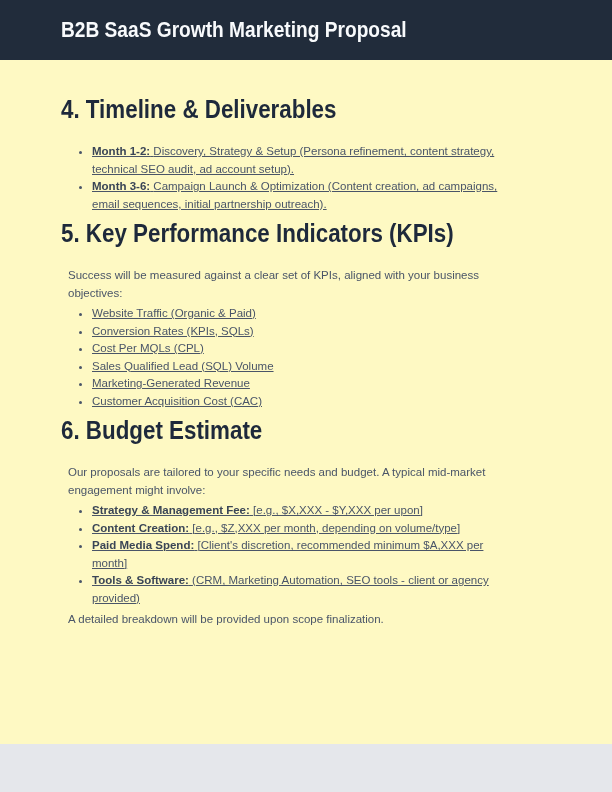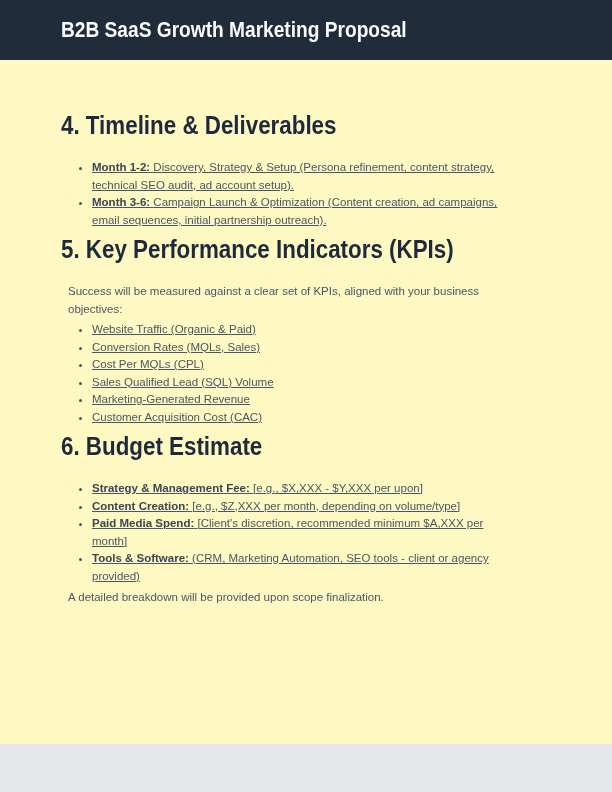--- a/index.html
+++ b/index.html
@@ -11,21 +11,21 @@
   .header {
     position:absolute; top:0; left:0; width:612px; height:60px;
     background:#212c3b; display:flex; align-items:center;
     padding:0 61px; box-sizing:border-box;
   }
   .doc-title {
     margin:0; font-size:22px; font-weight:bold; color:#f8fafc;
     transform:scaleX(0.87); transform-origin:left center; white-space:nowrap;
   }
   .content {
-    position:absolute; top:72px; left:0; width:612px; height:595px;
+    position:absolute; top:56px; left:0; width:612px; height:595px;
     overflow:hidden; padding:38px 30px 0 61px; box-sizing:border-box;
     color:#4a5568; font-size:11.5px; line-height:17.5px;
   }
   .section-heading {
     margin:0 0 19px; font-size:26px; line-height:30px; font-weight:bold;
     color:#1e293b; transform:scaleX(0.86); transform-origin:left center;
     white-space:nowrap;
   }
   section:not(:first-child) .section-heading { margin-top:5px; }
   .intro { margin:0 0 3px 7px; white-space:pre-wrap; max-width:490px; }
@@ -60,30 +60,32 @@
 email sequences, initial partnership outreach).</span></li>
       </ul>
     </section>
 
     <section>
       <h2 class="section-heading">5. Key Performance Indicators (KPIs)</h2>
       <p class="intro">Success will be measured against a clear set of KPIs, aligned with your business
 objectives:</p>
       <ul class="bullets">
         <li><span class="li-text">Website Traffic (Organic &amp; Paid)</span></li>
-        <li><span class="li-text">Conversion Rates (MQLs, Sales)</span></li>
+        <li><span class="li-text">Conversion Rates (KPIs, SQLs)</span></li>
         <li><span class="li-text">Cost Per MQLs (CPL)</span></li>
         <li><span class="li-text">Sales Qualified Lead (SQL) Volume</span></li>
         <li><span class="li-text">Marketing-Generated Revenue</span></li>
         <li><span class="li-text">Customer Acquisition Cost (CAC)</span></li>
       </ul>
     </section>
 
     <section>
       <h2 class="section-heading">6. Budget Estimate</h2>
+      <p class="intro">Our proposals are tailored to your specific needs and budget. A typical mid-market
+engagement might involve:</p>
       <ul class="bullets">
         <li><span class="li-label">Strategy &amp; Management Fee:</span> <span class="li-text">[e.g., $X,XXX - $Y,XXX per upon]</span></li>
         <li><span class="li-label">Content Creation:</span> <span class="li-text">[e.g., $Z,XXX per month, depending on volume/type]</span></li>
         <li><span class="li-label">Paid Media Spend:</span> <span class="li-text">[Client's discretion, recommended minimum $A,XXX per
 month]</span></li>
         <li><span class="li-label">Tools &amp; Software:</span> <span class="li-text">(CRM, Marketing Automation, SEO tools - client or agency
 provided)</span></li>
       </ul>
       <p class="outro">A detailed breakdown will be provided upon scope finalization.</p>
     </section>

